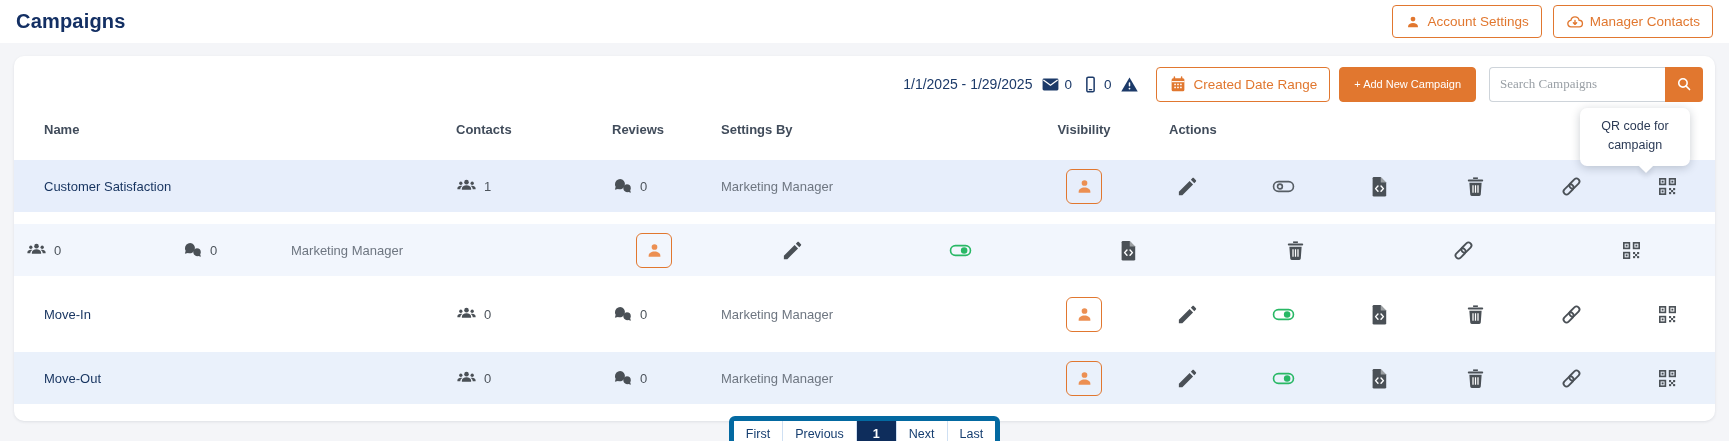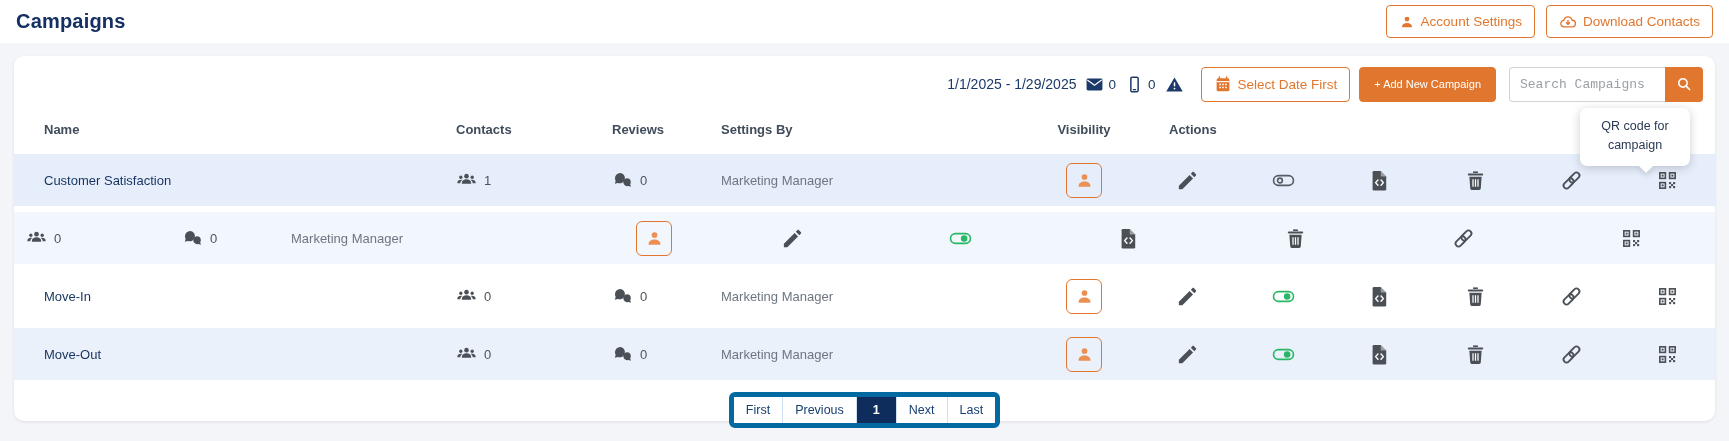--- a/index.html
+++ b/index.html
@@ -62,34 +62,34 @@
     gap:9px;
     padding:10px 12px 8px 12px;
     height:54px;
   }
   .date-group{display:flex;align-items:center;gap:9px;color:#1c3a69;margin-right:8px;}
   .date-text{font-size:14px;color:#1c3a69;}
   .stat{display:flex;align-items:center;gap:4px;font-size:13.5px;color:#1c3a69;}
   .nav-ic{width:19px;height:19px;color:#1c3a69;}
   .search{display:flex;align-items:stretch;height:35px;margin-left:4px;}
   .search input{
-    width:156px;height:35px;
+    width:176px;height:35px;
     border:1px solid #ced4da;border-right:none;border-radius:4px 0 0 4px;
     padding:0 10px;font-size:13px;color:#737373;outline:none;
-    font-family:Liberation Mono, monospace;
+    font-family:Liberation Serif, serif;
   }
   .search input::placeholder{color:#9aa0a6;}
   .search-btn{
     width:38px;border:none;background:var(--orange);
     border-radius:0 4px 4px 0;display:flex;align-items:center;justify-content:center;
     color:#fff;cursor:pointer;
   }
   
   .thead{display:flex;align-items:center;height:38px;font-size:13px;font-weight:700;color:#414c5b;}
-  .trow{display:flex;align-items:center;height:52px;margin:6px 0 6px 0;font-size:13px;}
+  .trow{display:flex;align-items:center;height:52px;margin:12px 0 6px 0;font-size:13px;}
   .c-name{flex:0 0 430px;padding-left:30px;}
   .c-contacts{flex:0 0 150px;padding-left:12px;display:flex;align-items:center;gap:7px;}
   .c-reviews{flex:0 0 115px;padding-left:18px;display:flex;align-items:center;gap:7px;}
   .c-created{flex:0 0 320px;padding-left:12px;}
   .c-visibility{flex:0 0 110px;display:flex;justify-content:center;}
   .c-actions{flex:1;display:flex;align-items:center;}
   .thead .c-contacts,.thead .c-reviews,.thead .c-created{display:block;}
   .thead .c-visibility{display:flex;justify-content:center;}
   .thead .c-actions{display:block;padding-left:30px;}
   .name-link{color:#16335f;text-decoration:none;cursor:pointer;}
@@ -240,21 +240,21 @@
     <button class="btn-outline">
       <svg class="ic">
           <use href="#i-person"></use>
         </svg>
       <span>Account Settings</span>
     </button>
     <button class="btn-outline">
       <svg class="ic18">
           <use href="#i-cloud"></use>
         </svg>
-      <span>Download Contacts</span>
+      <span>Manager Contacts</span>
     </button>
   </div>
 </div>
 
 <div class="card">
 
   <div class="toolbar">
     <div class="date-group">
       <span class="date-text">1/1/2025 - 1/29/2025</span>
       <span class="stat">
@@ -270,21 +270,21 @@
         <span>0</span>
       </span>
       <svg class="nav-ic">
           <use href="#i-warning"></use>
         </svg>
     </div>
     <button class="btn-outline" style="height:35px">
       <svg class="ic18">
           <use href="#i-calendar"></use>
         </svg>
-      <span>Select Date First</span>
+      <span>Created Date Range</span>
     </button>
     <button class="btn-solid">
       <span>+ Add New Campaign</span>
     </button>
     <div class="search">
       <input type="text" placeholder="Search Campaigns" style="">
       <button class="search-btn">
         <svg class="ic18">
             <use href="#i-search"></use>
           </svg>

